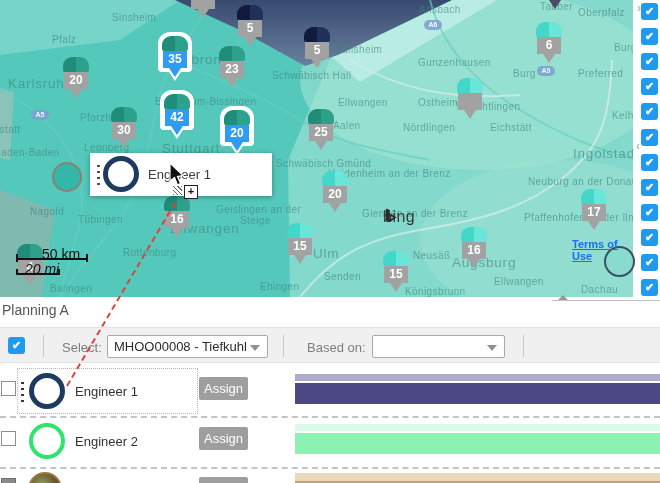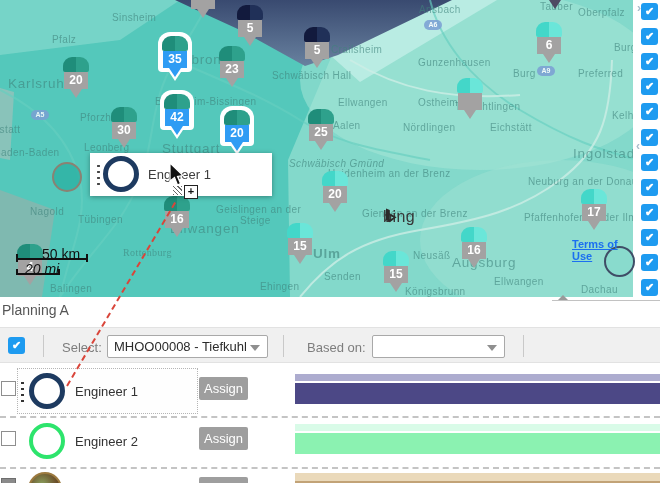--- a/index.html
+++ b/index.html
@@ -165,38 +165,38 @@
         <div class="city" style="left: 403px; top: 122px;">Nördlingen</div>
         <div class="city" style="left: 490px; top: 122px;">Eichstätt</div>
         <div class="city big" style="left: 573px; top: 146px;">Ingolstadt</div>
         <div class="city big" style="left: 8px; top: 76px;">Karlsruhe</div>
         <div class="city" style="left: -14px; top: 124px;">Rastatt</div>
         <div class="city" style="left: -6px; top: 147px;">Baden-Baden</div>
         <div class="city" style="left: 80px; top: 112px;">Pforzheim</div>
         <div class="city" style="left: 84px; top: 142px;">Leonberg</div>
         <div class="city big" style="left: 162px; top: 141px; text-decoration: underline;">Stuttgart</div>
         <div class="city" style="left: 155px; top: 96px;">Bietigheim-Bissingen</div>
-        <div class="city" style="left: 289px; top: 158px; font-style: italic;">Schwäbisch Gmünd</div>
+        <div class="city" style="left: 276px; top: 158px;">Schwäbisch Gmünd</div>
         <div class="city" style="left: 328px; top: 168px;">Heidenheim an der Brenz</div>
         <div class="city" style="left: 362px; top: 208px;">Giengen an der Brenz</div>
         <div class="city" style="left: 528px; top: 176px;">Neuburg an der Donau</div>
         <div class="city" style="left: 524px; top: 212px;">Pfaffenhofen an der Ilm</div>
-        <div class="city big" style="left: 313px; top: 246px; font-weight: bold;">Ulm</div>
+        <div class="city big" style="left: 313px; top: 246px;">Ulm</div>
         <div class="city" style="left: 324px; top: 271px;">Senden</div>
         <div class="city" style="left: 413px; top: 250px;">Neusäß</div>
         <div class="city big" style="left: 452px; top: 255px;">Augsburg</div>
         <div class="city" style="left: 494px; top: 276px;">Ellwangen</div>
         <div class="city" style="left: 405px; top: 286px;">Königsbrunn</div>
         <div class="city" style="left: 581px; top: 284px;">Dachau</div>
         <div class="city" style="left: 78px; top: 214px;">Tübingen</div>
         <div class="city big" style="left: 170px; top: 221px;">Ellwangen</div>
         <div class="city" style="left: 196px; top: 204px; margin-left: 20px;">Geislingen an der</div>
         <div class="city" style="left: 240px; top: 215px;">Steige</div>
         <div class="city" style="left: 30px; top: 206px;">Nagold</div>
-        <div class="city" style="left: 123px; top: 247px; font-family: Liberation Serif, serif;">Rottenburg</div>
+        <div class="city" style="left: 123px; top: 247px;">Rottenburg</div>
         <div class="city" style="left: 50px; top: 283px;">Balingen</div>
         <div class="city" style="left: 260px; top: 281px;">Ehingen</div>
       </div>
     <div id="shieldLayer">
         <div class="shield" style="left: 31px; top: 110px;">A5</div>
         <div class="shield" style="left: 424px; top: 20px;">A6</div>
         <div class="shield" style="left: 537px; top: 66px;">A9</div>
       </div>
     <div id="pinLayer">
         <div class="pin selected" style="left: 175px; top: 36px;">

